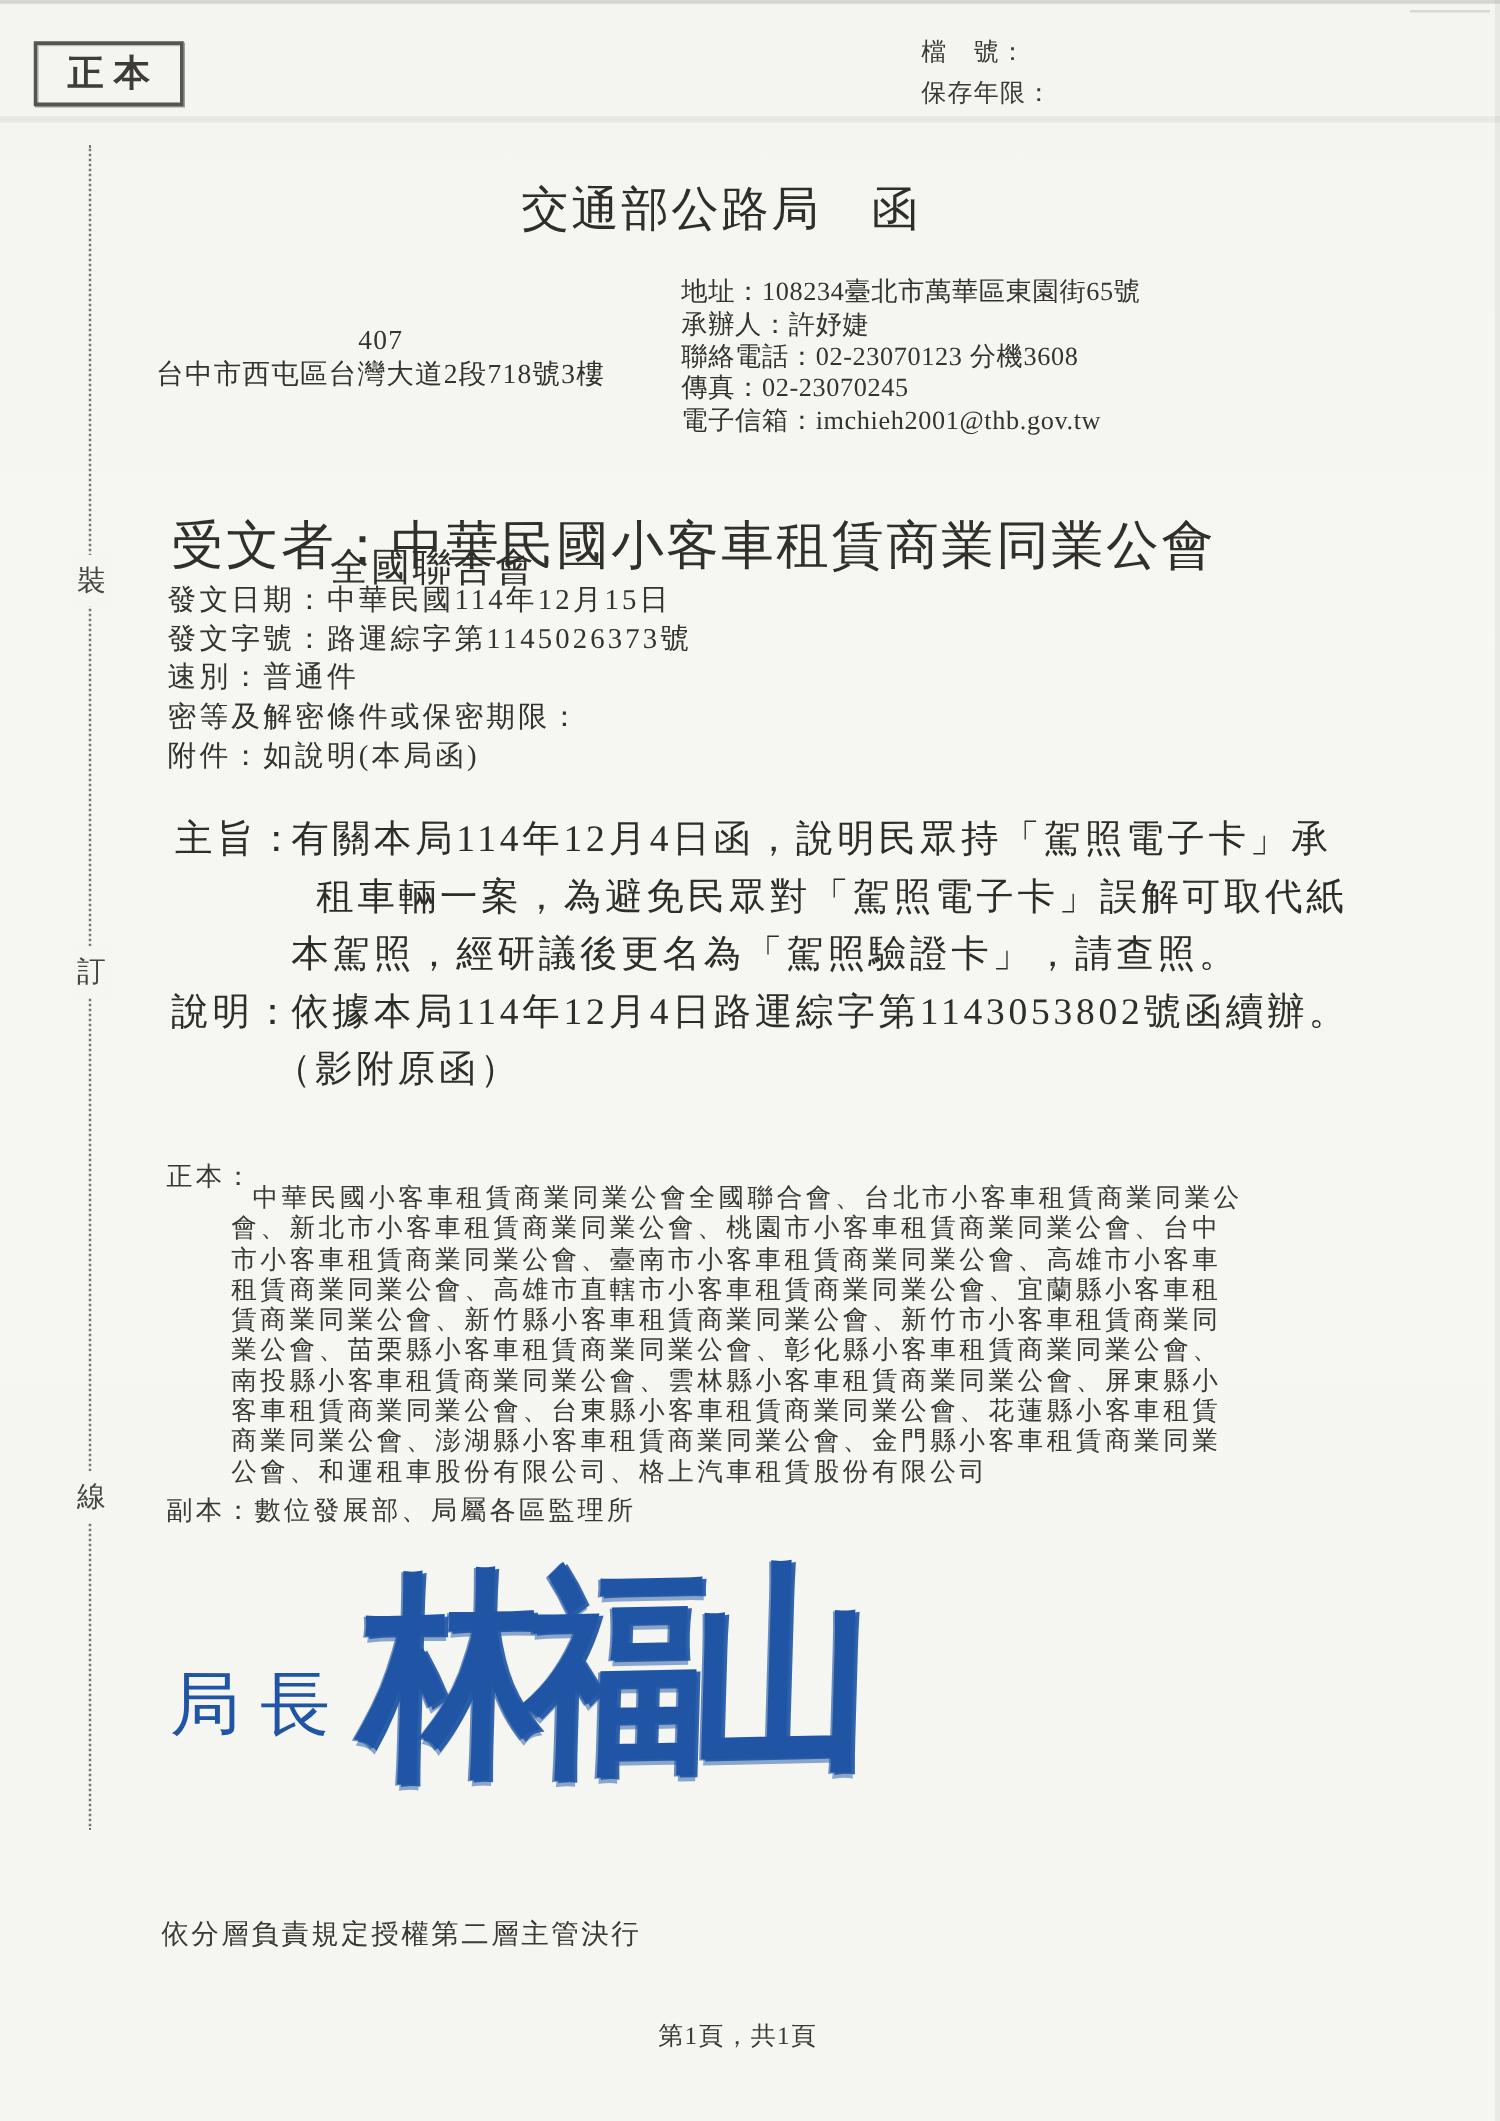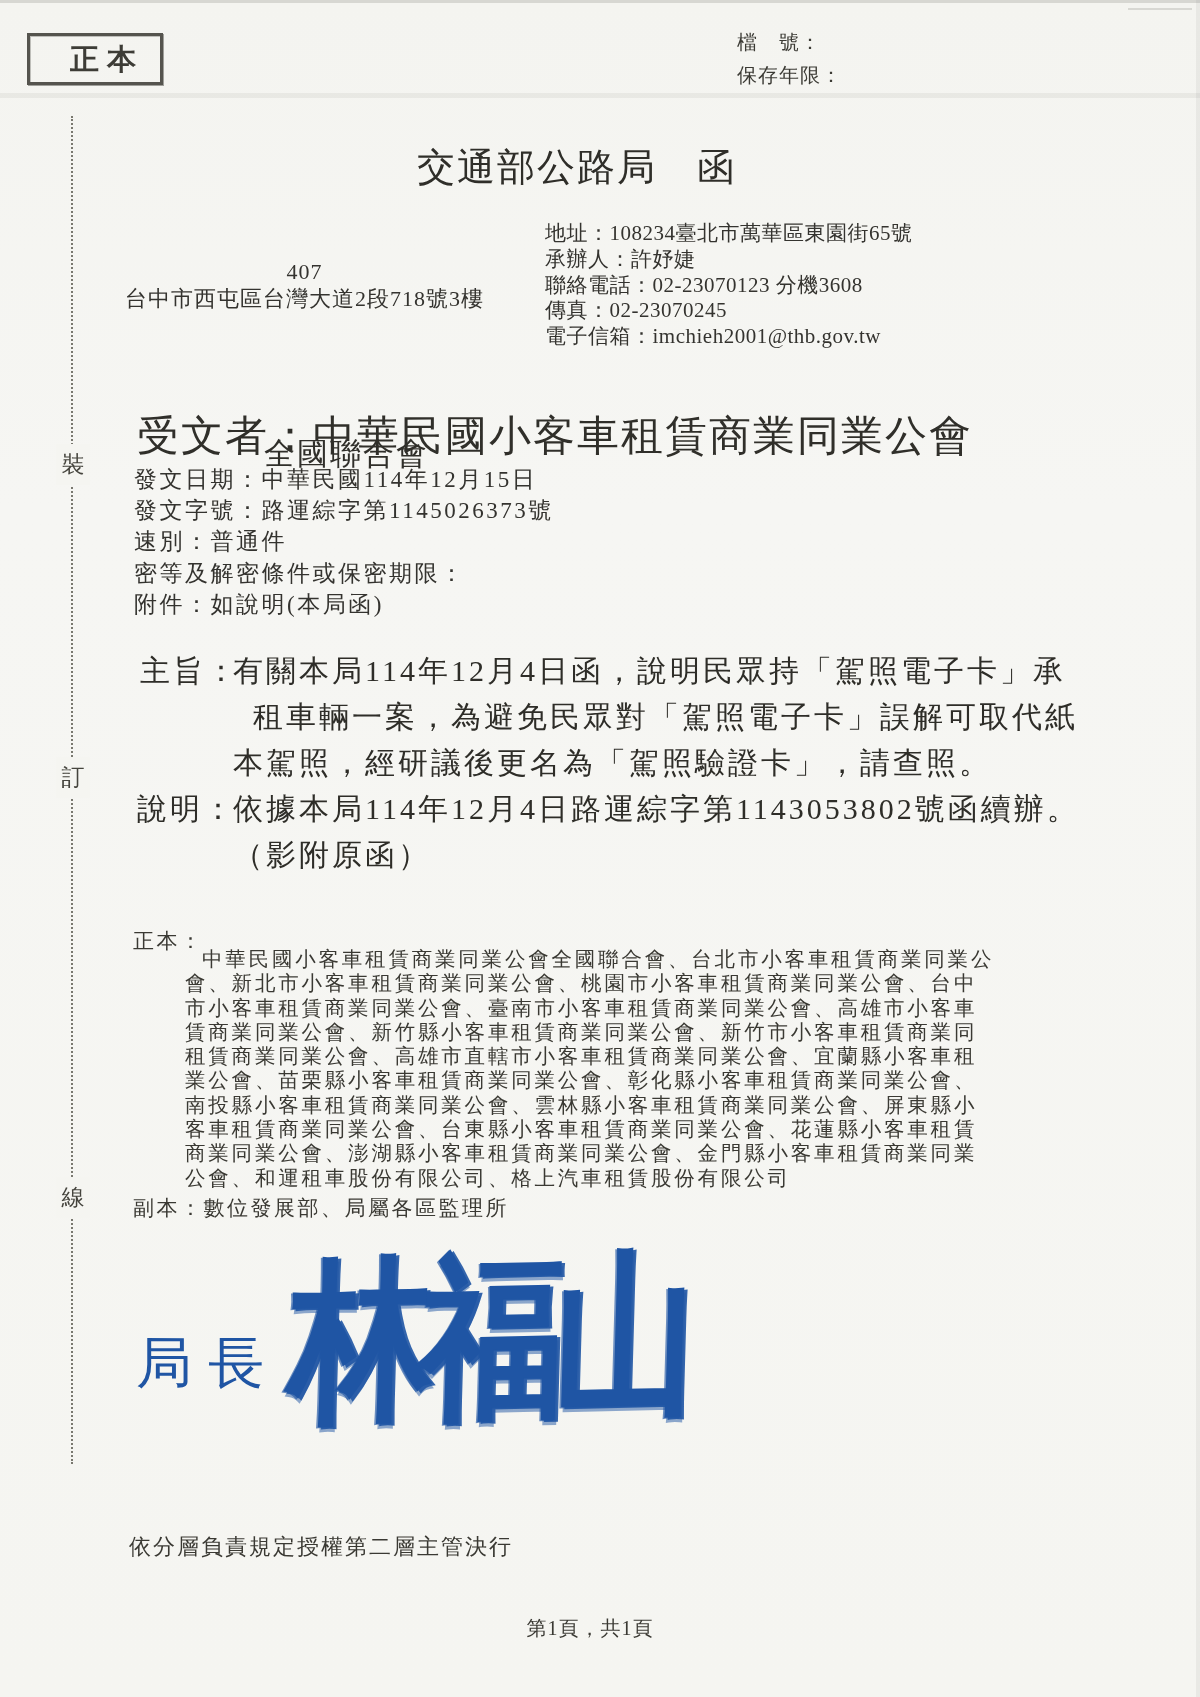--- a/index.html
+++ b/index.html
@@ -13,40 +13,40 @@
   
   .streak-top{left:0;top:0;width:1200px;height:3px;background:rgba(140,140,134,.28);}
   .streak-band{left:0;top:93px;width:1200px;height:5px;background:rgba(160,160,150,.14);}
   .streak-corner{left:1128px;top:8px;width:64px;height:2px;background:rgba(130,130,124,.25);}
   .edge-right{right:0;top:0;width:4px;height:1697px;background:rgba(150,150,144,.12);}
   
   .stamp{
     left:27px;top:33px;width:106px;height:46px;
     border:3px solid #55544e;box-shadow:1px 1px 0 rgba(90,90,84,.55), inset 1px 1px 0 rgba(90,90,84,.35);
     text-align:center;line-height:46px;font-size:29px;letter-spacing:8px;
-    padding-left:24px;color:#3d3c36;font-weight:bold;
+    padding-left:8px;color:#3d3c36;font-weight:bold;
   }
   .fileinfo{left:737px;top:26px;font-size:20px;line-height:33px;letter-spacing:1px;color:#3b3a34;}
   .doc-title{left:417px;top:142px;font-size:38px;letter-spacing:2px;color:#2f2e29;}
   
   .bind-line{left:71px;top:116px;height:1348px;width:0;border-left:2px dotted #79786f;}
   .bind-mark{position:absolute;left:56px;width:34px;text-align:center;background:#f5f5f1;
     padding:5px 0;font-size:23px;color:#45443d;white-space:nowrap;}
   .sender{left:125px;top:258px;font-size:22px;line-height:27px;letter-spacing:1px;text-align:center;}
   .contact{left:545px;top:221px;font-size:21px;line-height:25.8px;letter-spacing:.5px;}
   .recipient1{left:137px;top:408px;font-size:42px;letter-spacing:2px;color:#302f2a;}
   .recipient2{left:264px;top:433px;font-size:31px;letter-spacing:2px;color:#302f2a;}
   .meta{left:134px;top:464px;font-size:23px;line-height:31.2px;letter-spacing:2.5px;}
   .subject-label{left:140px;top:651px;font-size:30px;letter-spacing:3px;color:#2e2d28;}
   .subject-l0{left:233px;top:651px;}
   .subject-l1{left:233px;top:697px;margin-left:20px;}
   .subject-l2{left:233px;top:743px;}
   .expl-label{left:137px;top:789px;font-size:30px;letter-spacing:3px;color:#2e2d28;}
   .expl-l0{left:233px;top:789px;}
-  .expl-l1{left:233px;top:835px;font-family:Liberation Mono, monospace;}
+  .expl-l1{left:219px;top:835px;font-family:Liberation Mono, monospace;}
   .big-line{font-size:30px;letter-spacing:3px;color:#2e2d28;}
   .orig-label{left:133px;top:927px;font-size:21px;letter-spacing:2.5px;color:#3a3933;}
   .orig-lines{left:185px;top:947px;font-size:20.5px;line-height:24.3px;letter-spacing:2.8px;color:#3a3933;}
   .orig-lines div{white-space:nowrap;}
   .orig-lines div.first{padding-left:17px;}
   .cc{left:133px;top:1194px;font-size:21px;letter-spacing:2.5px;color:#3a3933;}
   .sig-title{left:136px;top:1326px;font-size:56px;letter-spacing:16px;color:#1f55a4;}
   .sig-name{
     left:292px;top:1243px;font-size:175px;line-height:1.15;font-weight:bold;color:#1f55a4;
     letter-spacing:-14px;transform:scaleX(.82) skewX(-3deg) rotate(-1deg);transform-origin:left top;
@@ -110,22 +110,22 @@
 
   <div class="abs expl-label">說明：</div>
   <div class="abs big-line expl-l0">依據本局114年12月4日路運綜字第1143053802號函續辦。</div>
   <div class="abs big-line expl-l1">（影附原函）</div>
 
   <div class="abs orig-label">正本：</div>
   <div class="abs orig-lines">
     <div class="first">中華民國小客車租賃商業同業公會全國聯合會、台北市小客車租賃商業同業公</div>
     <div>會、新北市小客車租賃商業同業公會、桃園市小客車租賃商業同業公會、台中</div>
     <div>市小客車租賃商業同業公會、臺南市小客車租賃商業同業公會、高雄市小客車</div>
+    <div>租賃商業同業公會、高雄市直轄市小客車租賃商業同業公會、宜蘭縣小客車租</div>
     <div>賃商業同業公會、新竹縣小客車租賃商業同業公會、新竹市小客車租賃商業同</div>
-    <div>租賃商業同業公會、高雄市直轄市小客車租賃商業同業公會、宜蘭縣小客車租</div>
     <div>業公會、苗栗縣小客車租賃商業同業公會、彰化縣小客車租賃商業同業公會、</div>
     <div>南投縣小客車租賃商業同業公會、雲林縣小客車租賃商業同業公會、屏東縣小</div>
     <div>客車租賃商業同業公會、台東縣小客車租賃商業同業公會、花蓮縣小客車租賃</div>
     <div>商業同業公會、澎湖縣小客車租賃商業同業公會、金門縣小客車租賃商業同業</div>
     <div>公會、和運租車股份有限公司、格上汽車租賃股份有限公司</div>
   </div>
 
   <div class="abs cc"><span>副本：</span><span>數位發展部、局屬各區監理所</span></div>
 
   <div class="abs sig-title">局長</div>

